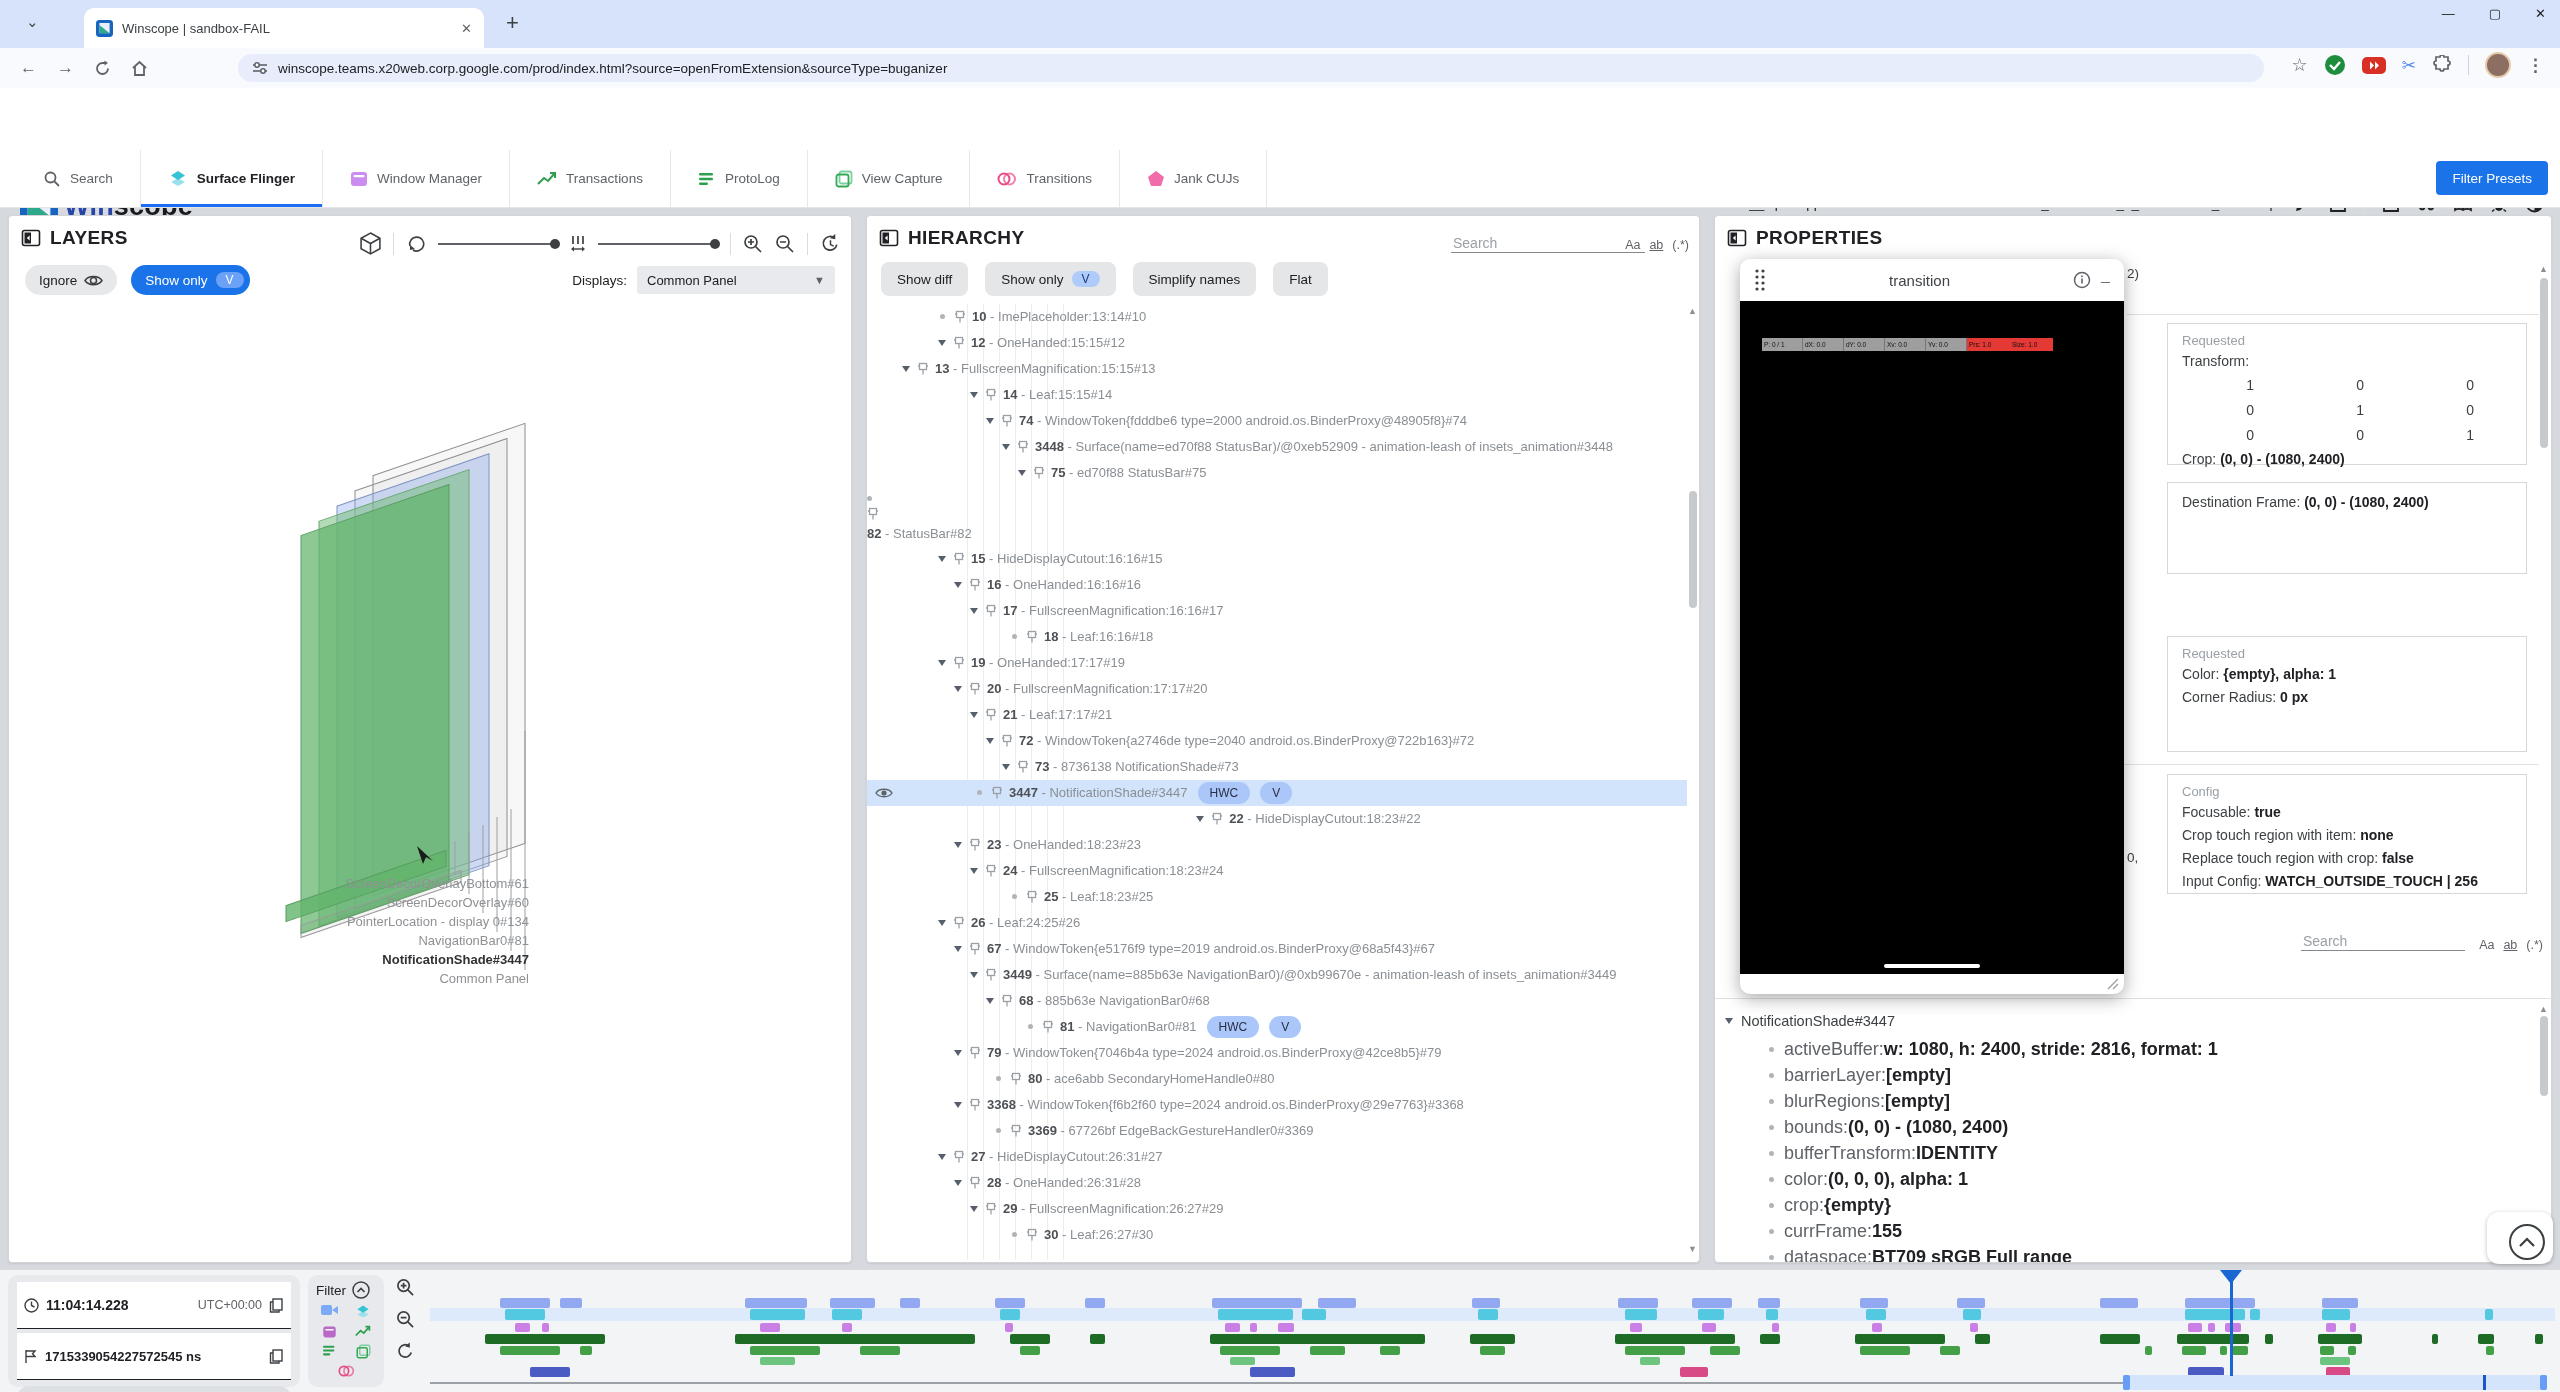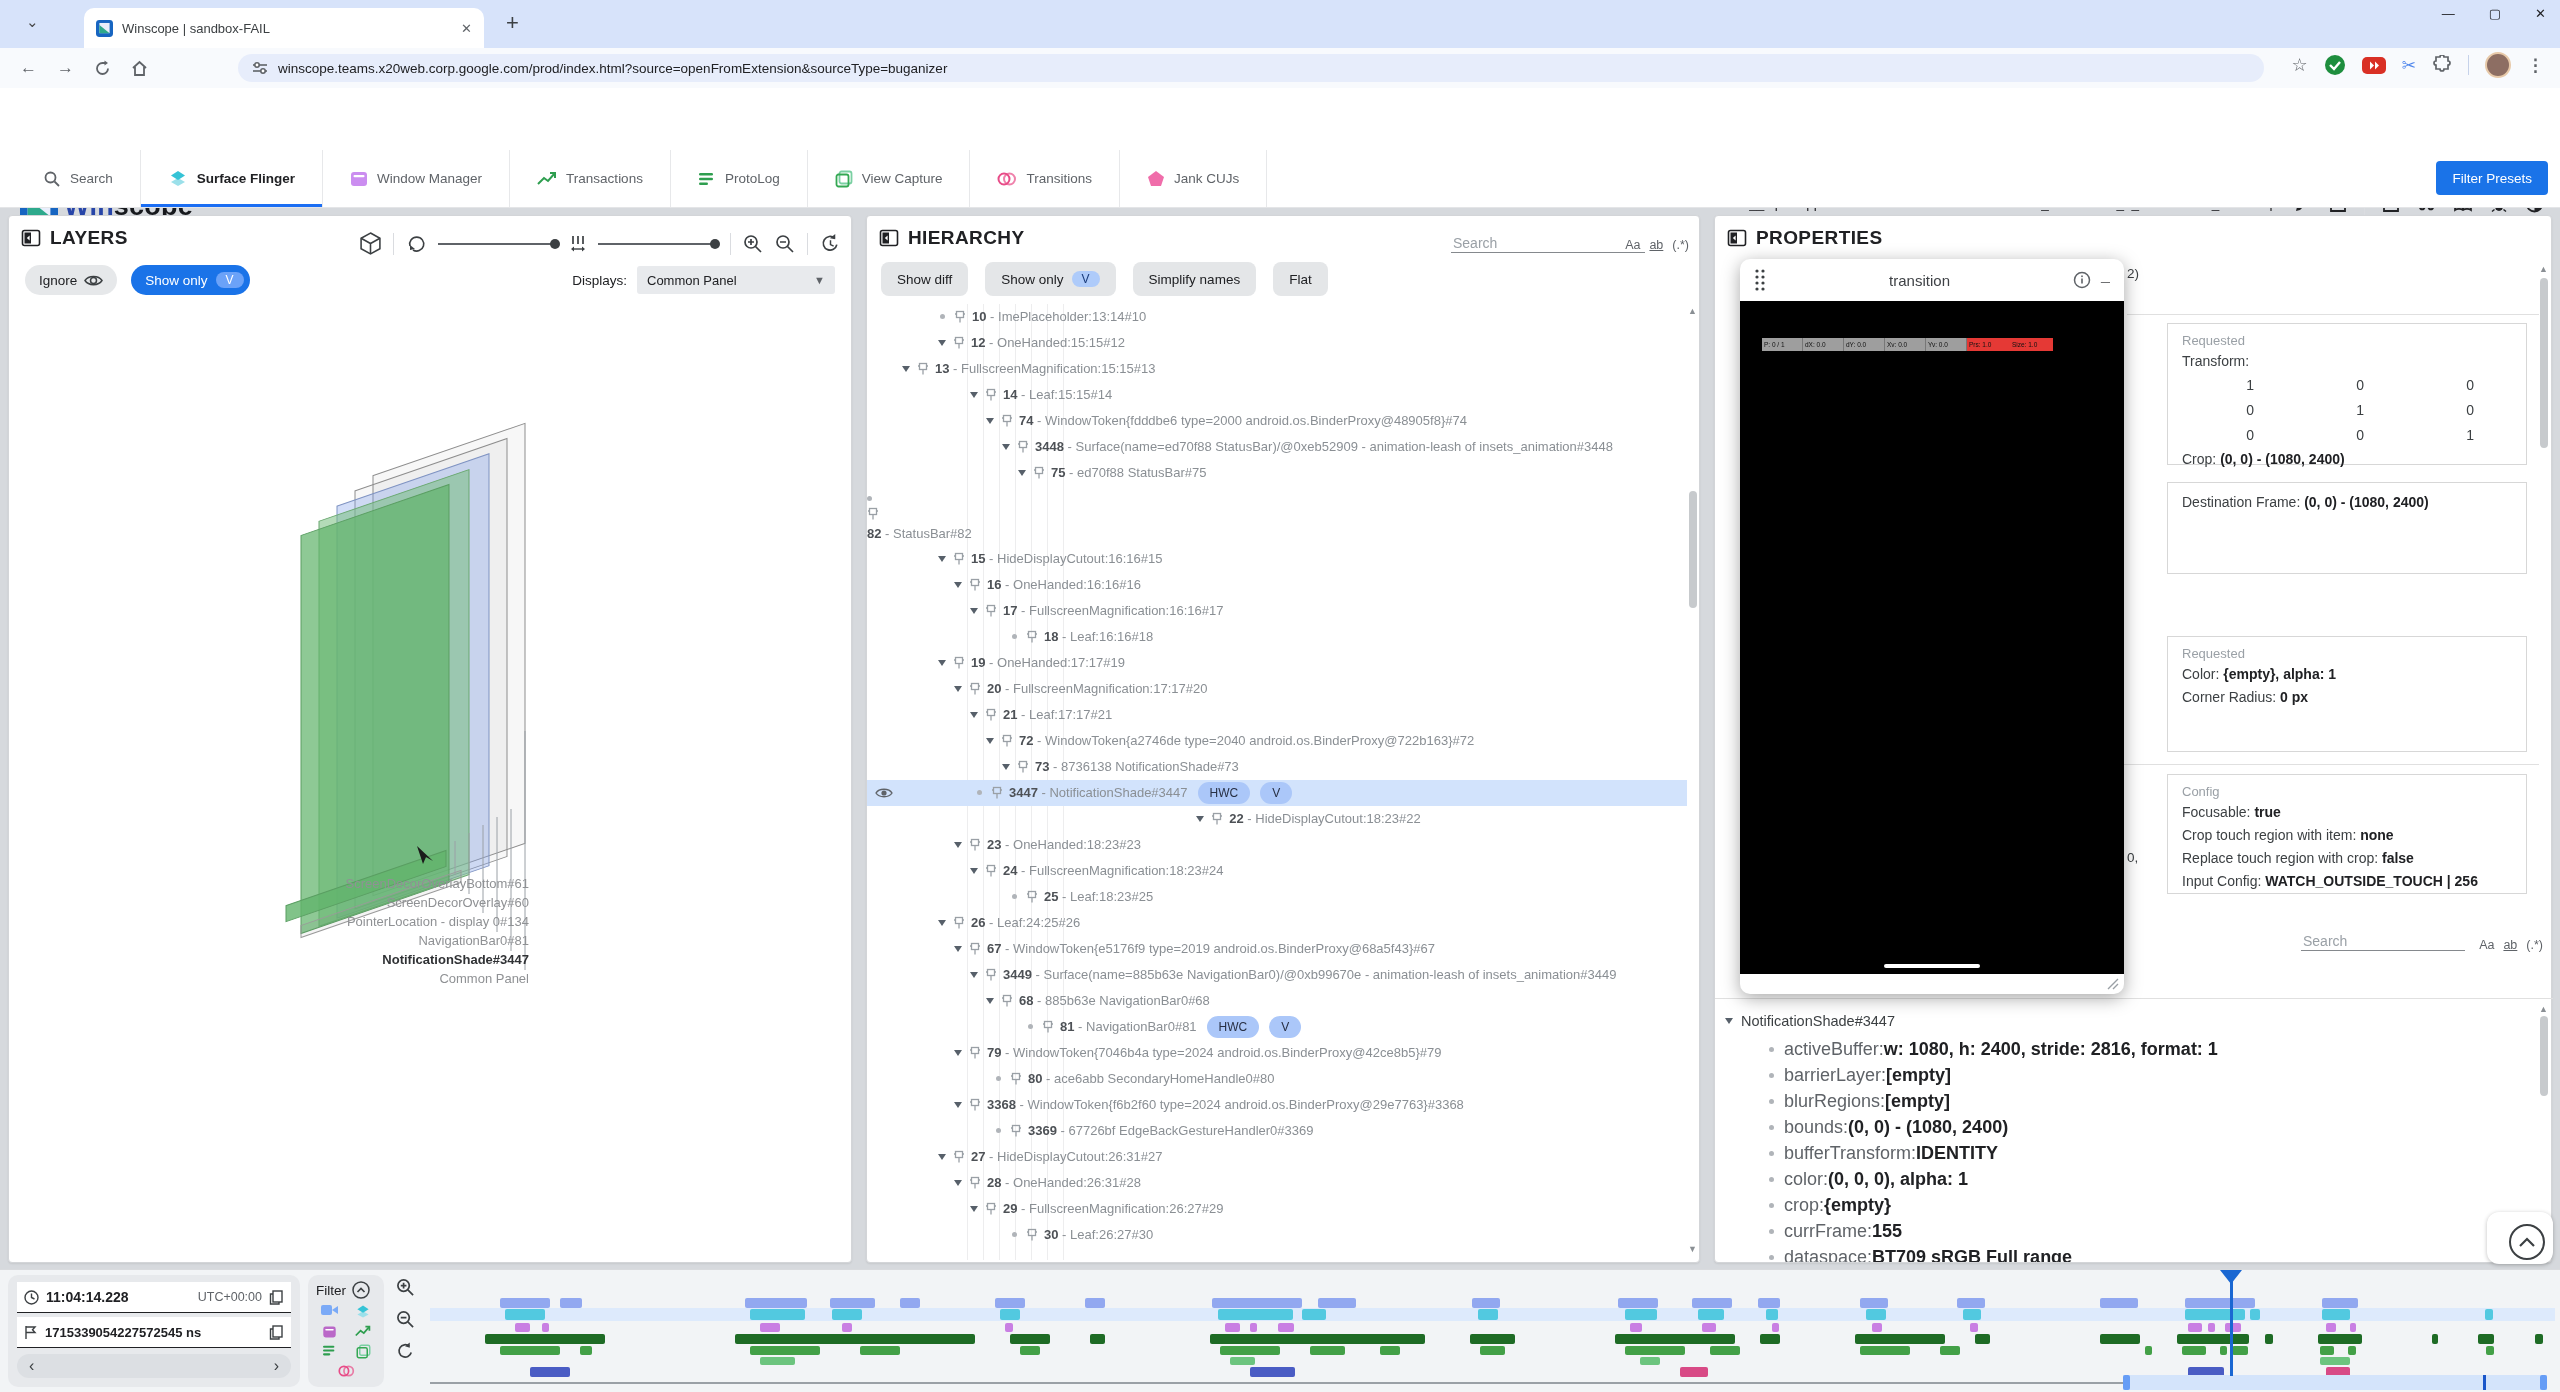--- a/index.html
+++ b/index.html
@@ -113,21 +113,21 @@
   .drow{display:flex;align-items:center;height:26px;font-size:18px;color:#5f6368}
   .drow .bullet{margin:0 10px 0 0}
   .drow .dval{font-weight:700;color:#202124}
   #fabcard{position:absolute;left:772px;top:996px;width:66px;height:52px;background:#fff;border-radius:12px;box-shadow:0 1px 4px rgba(0,0,0,.25)}
   #fab{position:absolute;left:794px;top:1008px;width:36px;height:36px;border:2.5px solid #3c4043;border-radius:50%;
     background:#fff;display:flex;align-items:center;justify-content:center;box-sizing:border-box}
 
   
   #bottombar{position:absolute;left:0;top:1269px;width:2560px;height:123px;background:#f2f4f6;border-top:1px solid #d9dbde}
   #timecard{position:absolute;left:8px;top:5px;width:292px;height:112px;background:#e7e9ec;border-radius:10px;padding:7px 9px;box-sizing:border-box}
-  .field{background:#fff;border-bottom:1.5px solid #202124;height:30px;display:flex;align-items:center;padding:0 7px;gap:7px;margin-bottom:4px}
+  .field{background:#fff;border-bottom:1.5px solid #202124;height:30px;display:flex;align-items:center;padding:8px 7px;gap:7px;margin-bottom:4px}
   .field .big{font-weight:700;font-size:14px}
   .field .small{font-weight:700;font-size:13px}
   .field .tz{margin-left:auto;font-size:12.5px;color:#5f6368}
   .field .mla{margin-left:auto}
   #pager{height:24px;background:#dcdfe3;border-radius:12px;display:flex;justify-content:space-between;
     align-items:center;padding:0 12px;color:#3c4043;font-size:16px;margin-top:6px}
   #filtercard{position:absolute;left:308px;top:5px;width:76px;height:112px;background:#e7e9ec;border-radius:10px;padding:6px 8px;box-sizing:border-box}
   #filtercard .fhead{display:flex;align-items:center;gap:6px;font-size:13.5px;color:#202124;margin-bottom:5px}
   #filtergrid{display:grid;grid-template-columns:1fr 1fr;gap:5px 8px;justify-items:center}
   #zoomcol{position:absolute;left:396px;top:8px;display:flex;flex-direction:column;gap:13px}

